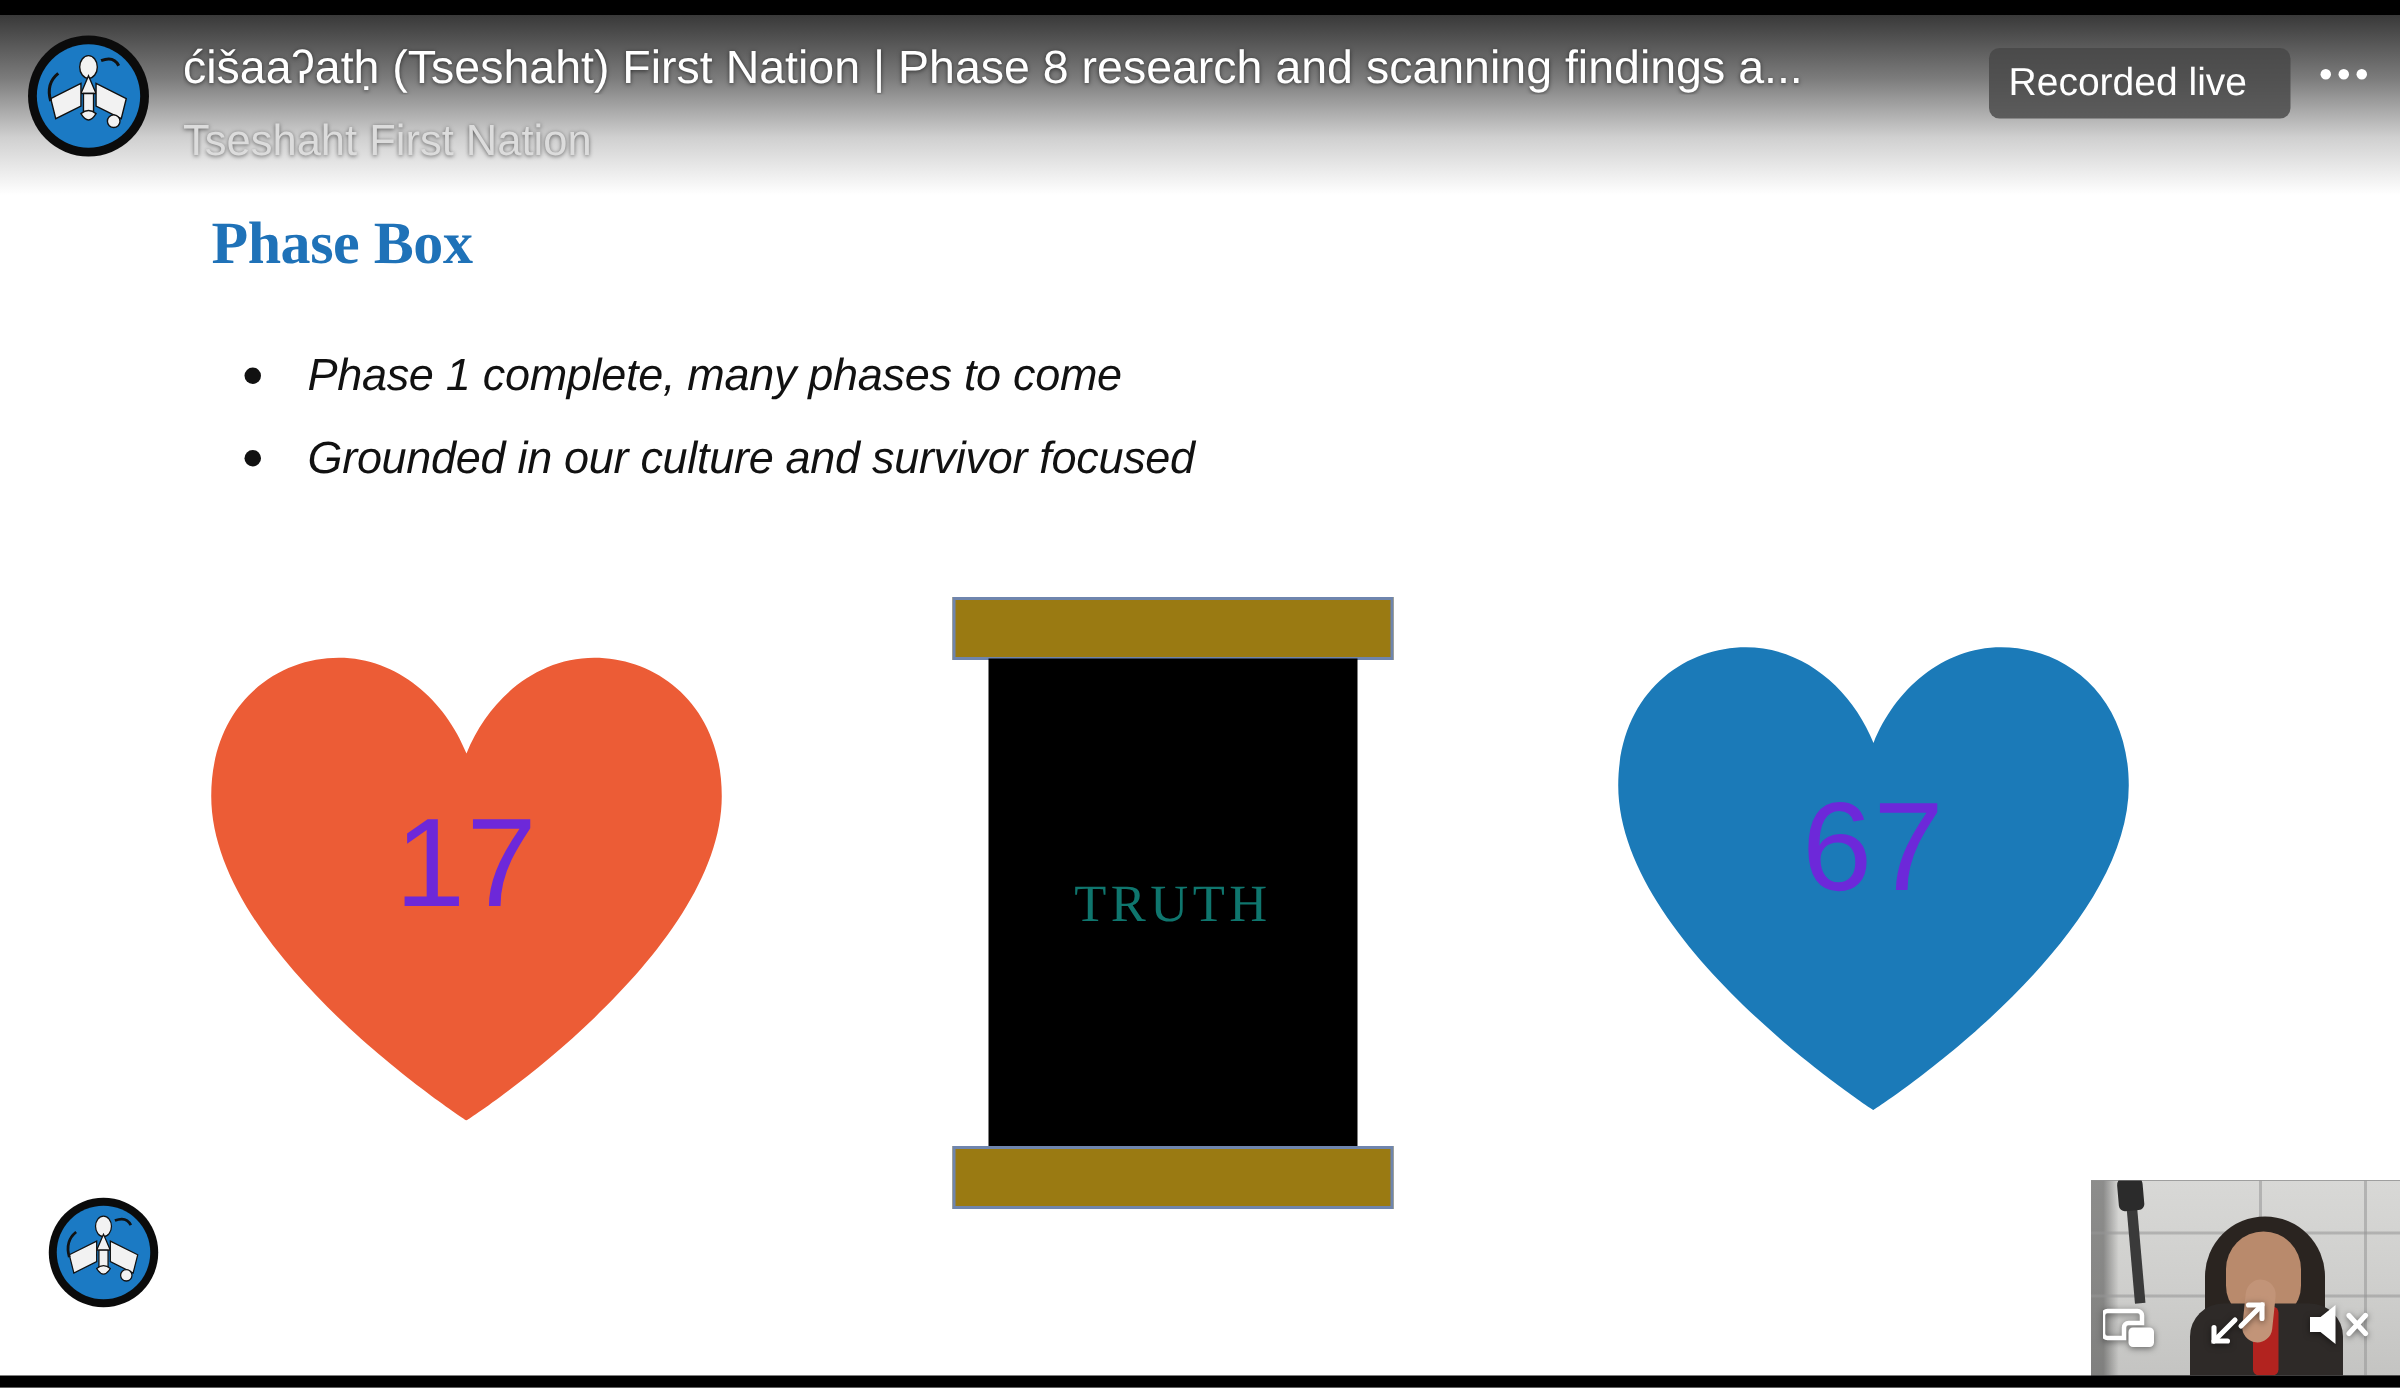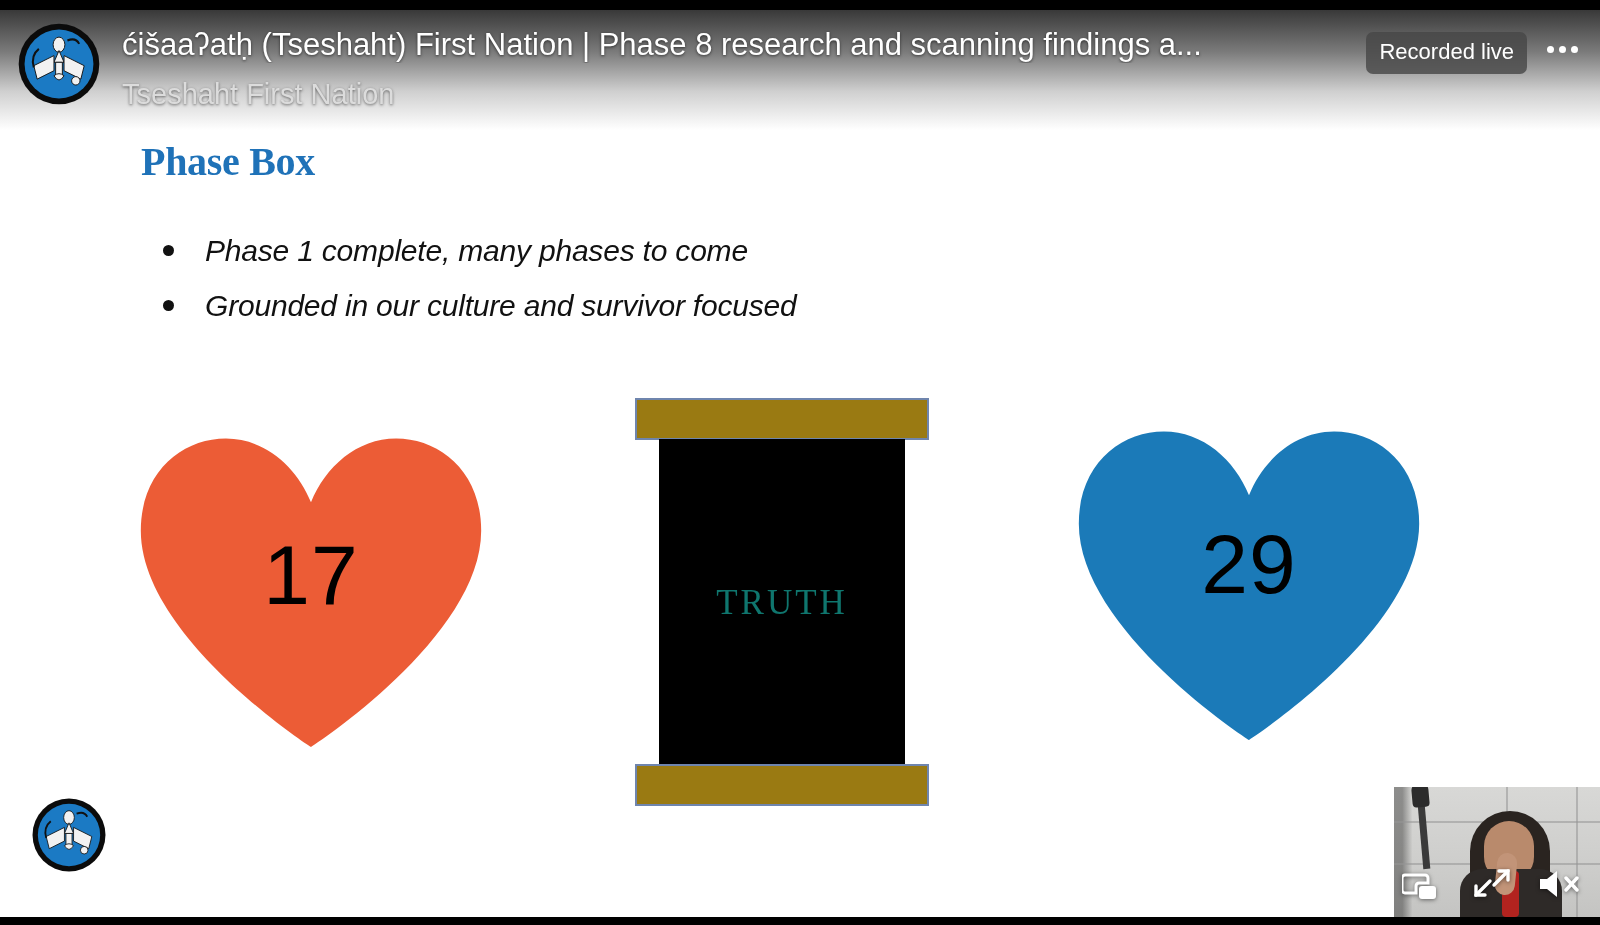--- a/index.html
+++ b/index.html
@@ -79,21 +79,21 @@
   .heart-wrap {
     position: absolute;
   }
   .heart-wrap svg { display: block; }
   .heart-num {
     position: absolute;
     left: 0; right: 0;
     text-align: center;
     font-family: "Liberation Sans", sans-serif;
     font-size: 84px;
-    color: #000000;
+    color: #6d28d9;
     font-weight: 400;
     letter-spacing: 1px;
   }
 
   #heart-left  { left: 132px;  top: 425px; width: 358px; height: 312px; }
   #heart-left .heart-num  { top: 92px; }
   #heart-right { left: 1070px; top: 418px; width: 358px; height: 312px; }
   #heart-right .heart-num { top: 88px; }
 
   
@@ -172,22 +172,22 @@
     left: 122px; top: 68px;
     font-size: 29px;
     color: #dcdcdc;
     text-shadow: 0 1px 3px rgba(0,0,0,0.55);
   }
   .recorded-badge {
     position: absolute;
     right: 73px; top: 22px;
     background: rgba(70,70,70,0.80);
     color: #ffffff;
-    font-size: 22px;
-    padding: 7px 13px 9px 13px;
+    font-size: 26px;
+    padding: 7px 29px 9px 13px;
     border-radius: 7px;
     white-space: nowrap;
   }
   .more-btn {
     position: absolute;
     right: 14px; top: 17px;
     width: 48px; height: 44px;
     display: flex;
     align-items: center;
     justify-content: center;
@@ -373,21 +373,21 @@
       <div class="tb-body">
         <span class="tb-label">TRUTH</span>
       </div>
       <div class="tb-band bottom"></div>
     </div>
 
     <div class="heart-wrap" id="heart-right">
       <svg viewBox="0 0 100 88" width="358" height="312">
         <path d="M50 88 C 50 88, 2 57, 2 27 C 2 10, 14 1, 26 1 C 37 1, 46 9, 50 19 C 54 9, 63 1, 74 1 C 86 1, 98 10, 98 27 C 98 57, 50 88, 50 88 Z" fill="#1b7ab8"></path>
       </svg>
-      <div class="heart-num">29</div>
+      <div class="heart-num">67</div>
     </div>
 
     <div id="watermark-logo">
       <svg class="crest" viewBox="0 0 100 100">
         <circle cx="50" cy="50" r="48" fill="#0b0b0b"></circle>
         <circle cx="50" cy="50" r="41" fill="#1b7ac4"></circle>
         <g fill="#f2f2f2" stroke="#111" stroke-width="1.1">
           <ellipse cx="50" cy="27" rx="7" ry="9"></ellipse>
           <path d="M50 34 L44 48 L56 48 Z"></path>
           <path d="M46 48 h8 v16 h-8 z"></path>

